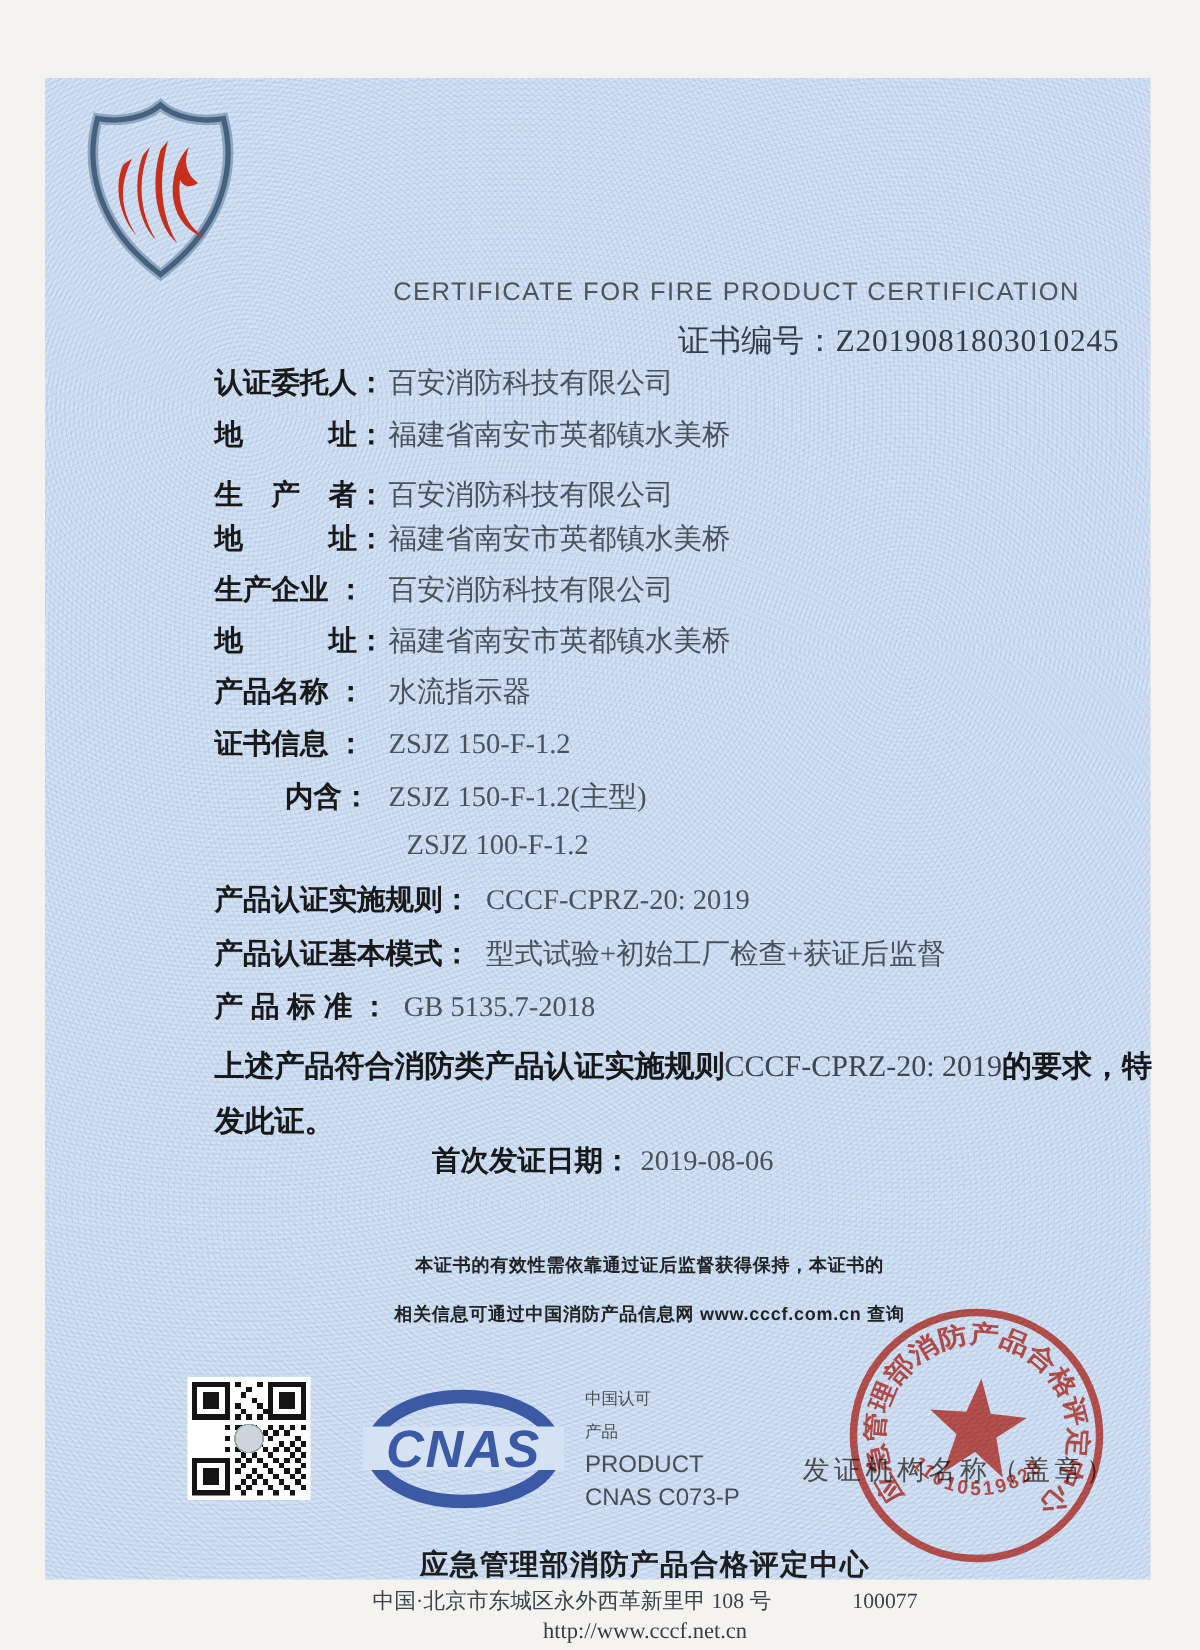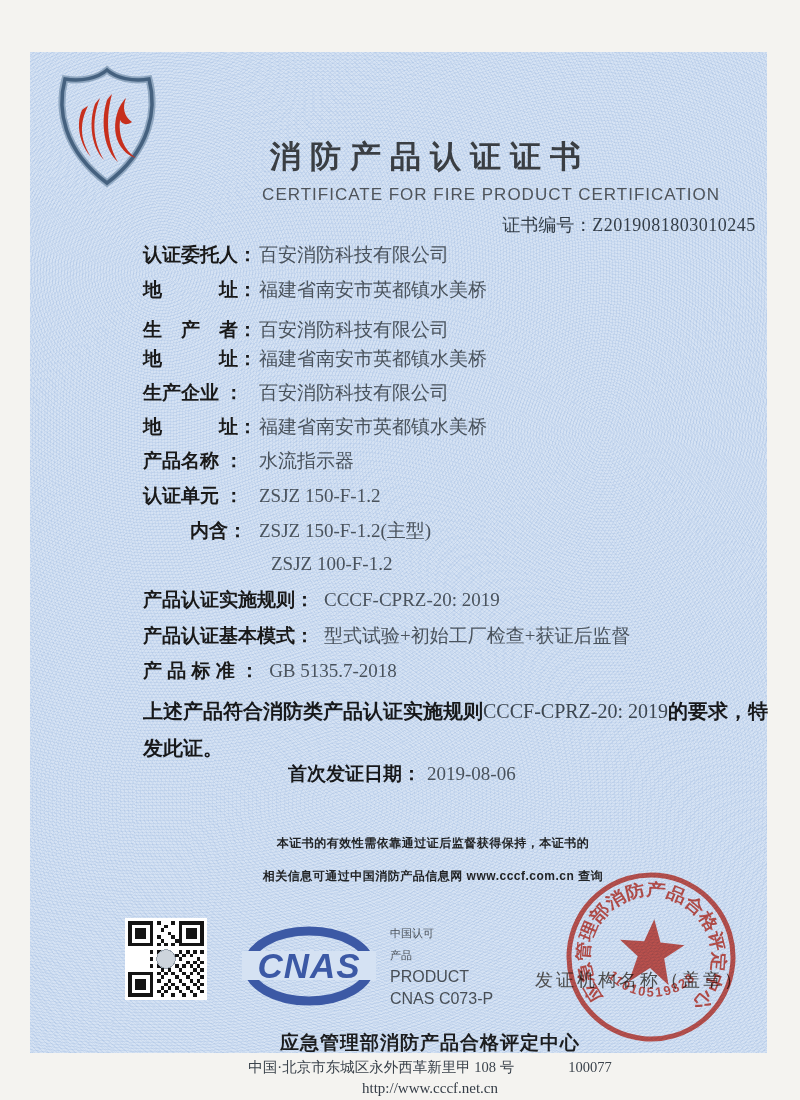--- a/index.html
+++ b/index.html
@@ -24,23 +24,23 @@
   .title{
     left:170px;top:84px;width:460px;text-align:center;
     font-family:"Liberation Serif","DejaVu Serif",serif;
     font-size:31px;font-weight:bold;letter-spacing:9px;color:#3a3e43;
   }
   .subtitle{
     left:110px;top:133px;width:580px;text-align:right;
     font-size:17px;letter-spacing:1px;color:#4e545b;
   }
   .certno{
-    left:449px;top:161px;width:300px;
-    font-family:"Liberation Serif","DejaVu Serif",serif;
-    font-size:18px;color:#343e49;text-align:center;
+    left:422px;top:161px;width:300px;
+    font-family:"Liberation Serif","DejaVu Serif",serif;
+    font-size:21px;color:#343e49;
   }
   .certno .no{letter-spacing:0.5px;}
 
   .rows{left:113px;top:190px;width:625px;}
   .row{position:absolute;left:0;width:625px;height:26px;white-space:nowrap;}
   .row .lbl{
     display:inline-block;width:104px;
     font-weight:bold;color:#191919;font-size:19px;
   }
   .row .val{
@@ -105,21 +105,20 @@
       <path d="M57 6 C48 14 31 18 15 15 C7 45 13 86 57 119 C101 86 107 45 99 15 C83 18 66 14 57 6 Z" fill="none" stroke="#8fa6bf" stroke-width="7"></path>
       <path d="M57 6 C48 14 31 18 15 15 C7 45 13 86 57 119 C101 86 107 45 99 15 C83 18 66 14 57 6 Z" fill="none" stroke="#45617f" stroke-width="3.5"></path>
       <g fill="#c72f1d">
         <path d="M38 42 C30 58 29 74 41 93 C31 82 25 62 32 46 C34 44 36 43 38 42 Z"></path>
         <path d="M50 34 C42 54 42 76 54 96 C42 84 38 60 45 40 C47 37 49 35 50 34 Z"></path>
         <path d="M62 30 C56 52 56 78 68 98 C54 86 50 58 57 36 C59 33 61 31 62 30 Z"></path>
         <path d="M76 34 C72 44 74 52 82 58 C76 62 72 60 70 56 C68 72 74 86 86 94 C72 90 62 74 66 54 C68 44 72 38 76 34 Z"></path>
       </g>
     </svg>
 
-    <div class="abs title">消防产品认证证书</div>
     <div class="abs subtitle">CERTIFICATE FOR FIRE PRODUCT CERTIFICATION</div>
     <div class="abs certno">
       <span>证书编号：</span><span class="no">Z2019081803010245</span>
     </div>
 
     <div class="abs rows">
       <div class="row" style="top:0px">
         <span class="lbl">认证委托人：</span><span class="val">百安消防科技有限公司</span>
       </div>
       <div class="row" style="top:35px">
@@ -134,21 +133,21 @@
       <div class="row" style="top:138px">
         <span class="lbl">生产企业 ：</span><span class="val">百安消防科技有限公司</span>
       </div>
       <div class="row" style="top:172px">
         <span class="lbl">地　　　址：</span><span class="val">福建省南安市英都镇水美桥</span>
       </div>
       <div class="row" style="top:206px">
         <span class="lbl">产品名称 ：</span><span class="val">水流指示器</span>
       </div>
       <div class="row" style="top:241px">
-        <span class="lbl">认证单元 ：</span><span class="val">ZSJZ 150-F-1.2</span>
+        <span class="lbl">证书信息 ：</span><span class="val">ZSJZ 150-F-1.2</span>
       </div>
       <div class="row inner" style="top:276px">
         <span class="lbl">内含：</span><span class="val">ZSJZ 150-F-1.2(主型)</span>
       </div>
       <div class="row cont" style="top:311px">
         <span class="val">ZSJZ 100-F-1.2</span>
       </div>
       <div class="row widelbl" style="top:345px">
         <span class="lbl">产品认证实施规则：</span><span class="val">CCCF-CPRZ-20: 2019</span>
       </div>

